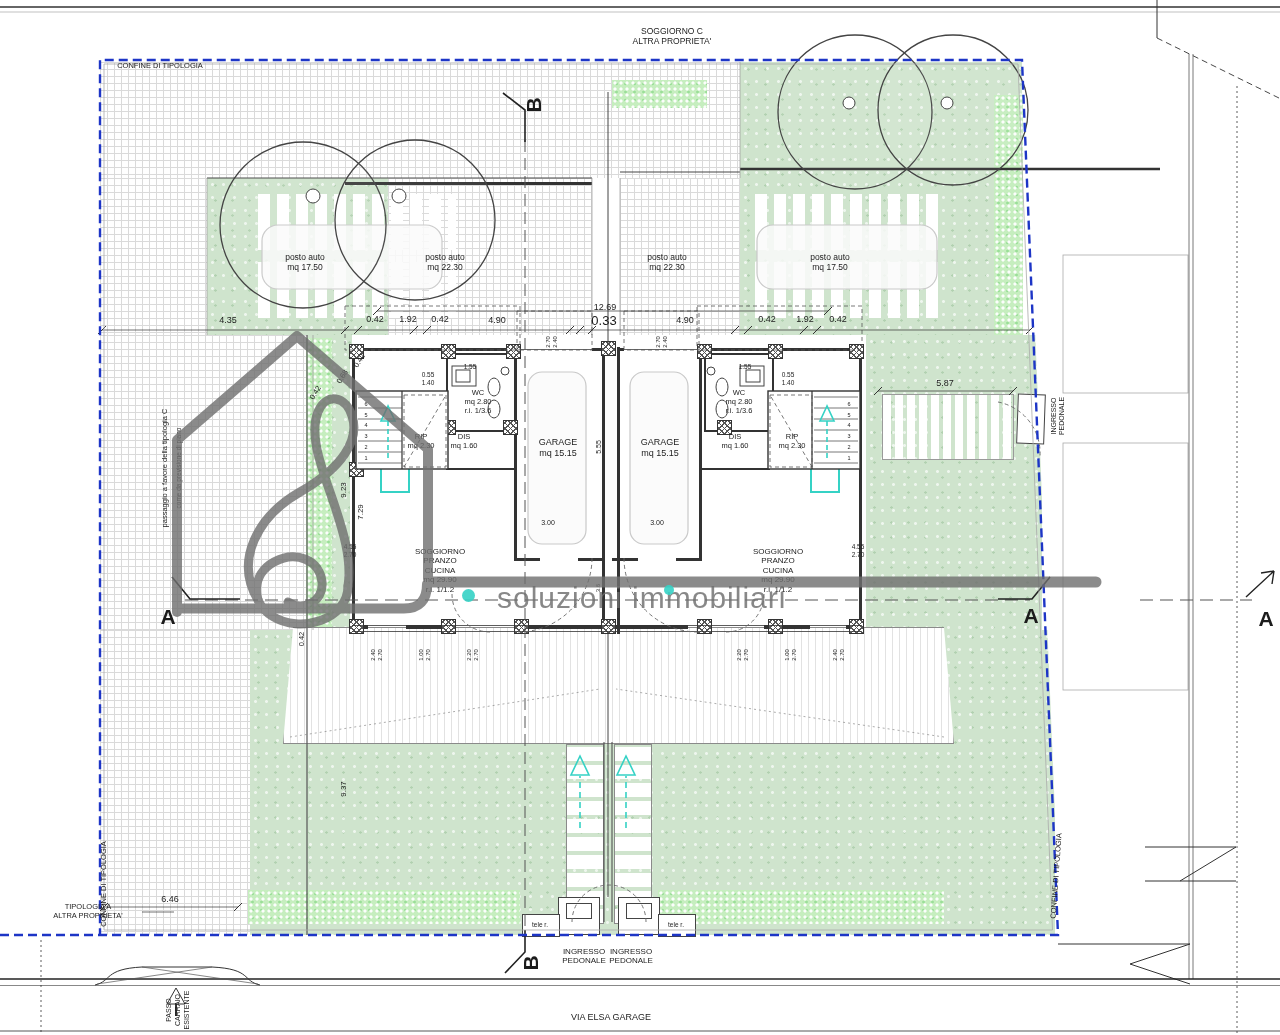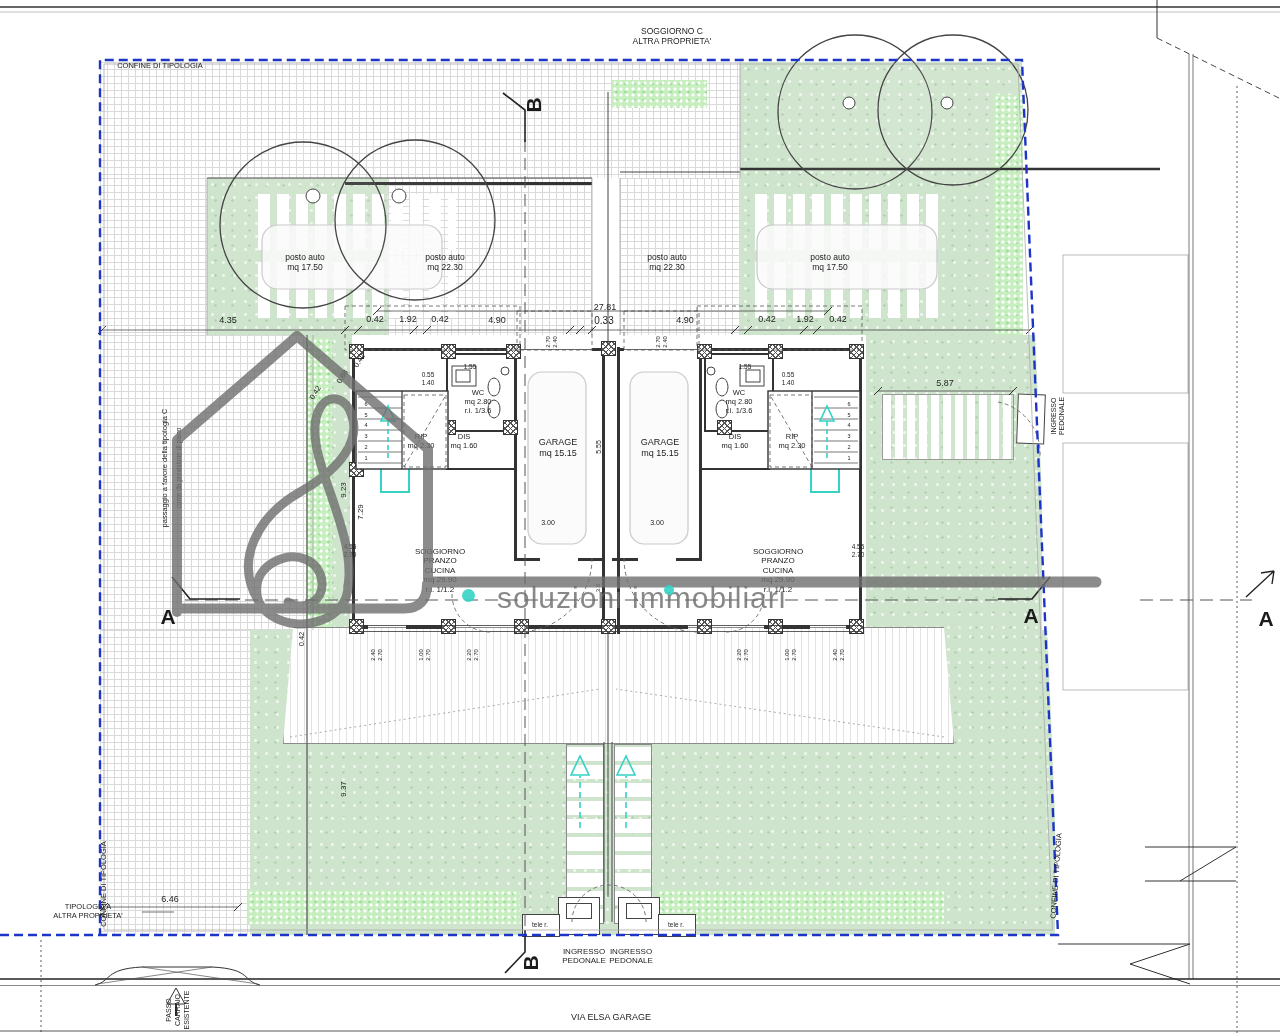--- a/index.html
+++ b/index.html
@@ -347,22 +347,22 @@
       <span class="ann" style="left: 778px; top: 571px; font-size: 8px; transform: translate(-50%, -50%);">SOGGIORNO
 PRANZO
 CUCINA
 mq 29.90
 r.i. 1/1.2</span>
       <span class="ann" style="left: 228px; top: 320px; font-size: 9px; transform: translate(-50%, -50%);">4.35</span>
       <span class="ann" style="left: 375px; top: 319px; font-size: 9px; transform: translate(-50%, -50%);">0.42</span>
       <span class="ann" style="left: 408px; top: 319px; font-size: 9px; transform: translate(-50%, -50%);">1.92</span>
       <span class="ann" style="left: 440px; top: 319px; font-size: 9px; transform: translate(-50%, -50%);">0.42</span>
       <span class="ann" style="left: 497px; top: 320px; font-size: 9px; transform: translate(-50%, -50%);">4.90</span>
-      <span class="ann" style="left: 605px; top: 307px; font-size: 9px; transform: translate(-50%, -50%);">27.81</span>
-      <span class="ann" style="left: 604px; top: 321px; font-size: 10px; transform: translate(-50%, -50%);">0.33</span>
+      <span class="ann" style="left: 605px; top: 307px; font-size: 9px; transform: translate(-50%, -50%);">12.69</span>
+      <span class="ann" style="left: 604px; top: 321px; font-size: 13px; transform: translate(-50%, -50%);">0.33</span>
       <span class="ann" style="left: 685px; top: 320px; font-size: 9px; transform: translate(-50%, -50%);">4.90</span>
       <span class="ann" style="left: 767px; top: 319px; font-size: 9px; transform: translate(-50%, -50%);">0.42</span>
       <span class="ann" style="left: 805px; top: 319px; font-size: 9px; transform: translate(-50%, -50%);">1.92</span>
       <span class="ann" style="left: 838px; top: 319px; font-size: 9px; transform: translate(-50%, -50%);">0.42</span>
       <span class="ann" style="left: 945px; top: 383px; font-size: 9px; transform: translate(-50%, -50%);">5.87</span>
       <span class="ann" style="left: 170px; top: 899px; font-size: 9px; transform: translate(-50%, -50%);">6.46</span>
       <span class="ann" style="left: 360px; top: 361px; font-size: 7.5px; transform: translate(-50%, -50%) rotate(-58deg);">0.42</span>
       <span class="ann" style="left: 343px; top: 377px; font-size: 7.5px; transform: translate(-50%, -50%) rotate(-58deg);">0.68</span>
       <span class="ann" style="left: 316px; top: 393px; font-size: 7.5px; transform: translate(-50%, -50%) rotate(-58deg);">0.42</span>
       <span class="ann" style="left: 344px; top: 490px; font-size: 8px; transform: translate(-50%, -50%) rotate(-90deg);">9.23</span>

